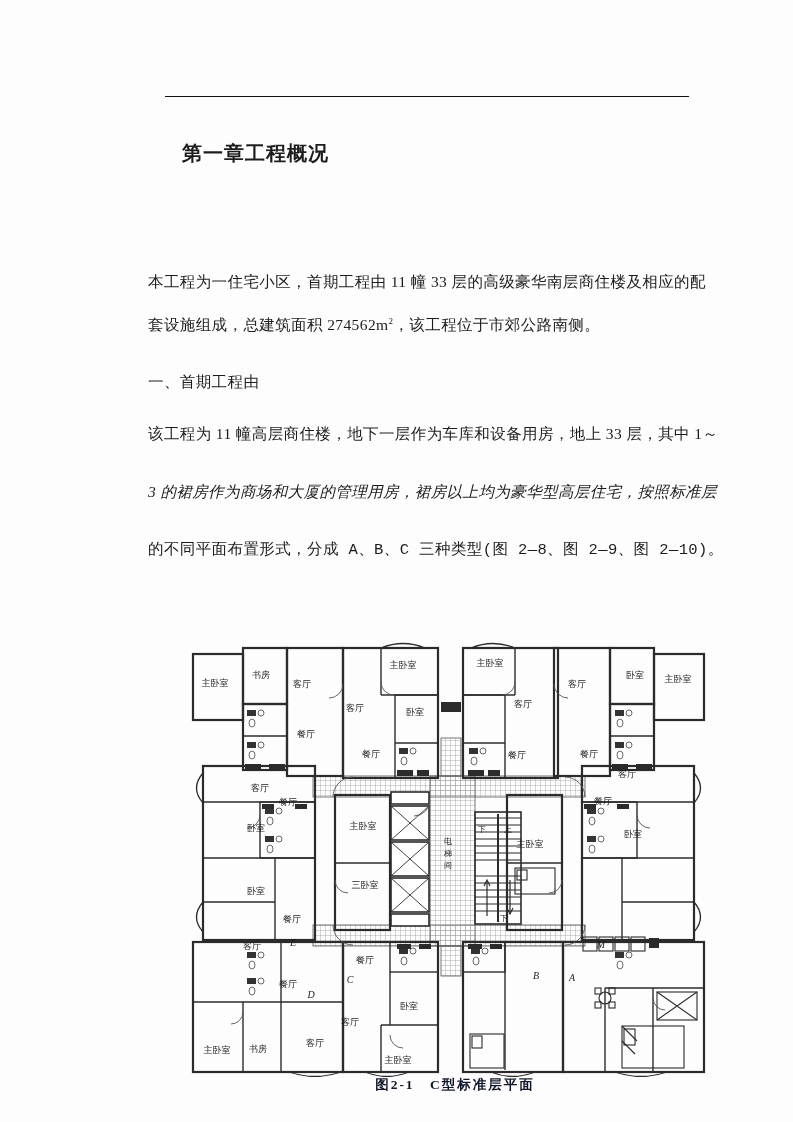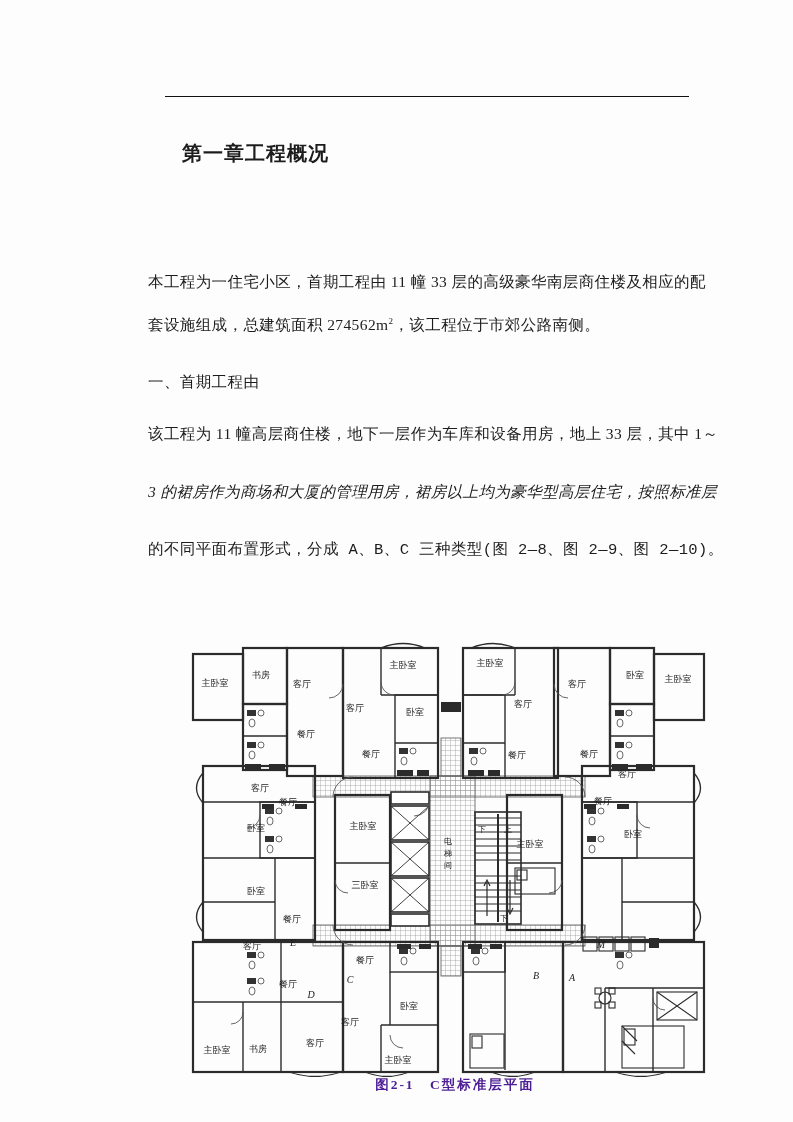--- a/index.html
+++ b/index.html
@@ -12,21 +12,21 @@
   .bodyline sup{font-size:9px;}
   #p1l1{top:248px;margin-top:24px;} #p1l2{top:315px;}
   #sec1{top:372px;}
   #p2l1{top:424px;} #p2l2{top:482px;font-style:italic;} #p2l3{top:539px;font-family:Liberation Mono, monospace;}
   #floor-plan{left:185px;top:640px;width:527px;height:437px;}
   svg text{font-family:"Liberation Sans","DejaVu Sans",sans-serif;fill:#1d1d1d;}
   text.room{font-size:9px;text-anchor:middle;}
   text.core{font-size:8px;text-anchor:middle;}
   text.unit{font-size:10px;font-style:italic;text-anchor:middle;font-family:"Liberation Serif",serif;}
   .caption{text-align:center;white-space:nowrap;}
-  #caption-1{left:285px;top:1076px;width:340px;font-size:13.5px;font-weight:600;letter-spacing:2px;color:#4c1d95;}
+  #caption-1{left:285px;top:1076px;width:340px;font-size:13.5px;font-weight:600;letter-spacing:2px;color:#0f172a;}
   #caption-2{left:275px;top:1099px;width:340px;font-size:12px;font-weight:700;letter-spacing:1px;color:#7f1d1d;margin-top:32px;}
 </style>
 </head>
 <body>
 
 <div id="top-rule" class="abs"></div>
 
 <div id="chapter-heading" class="abs">第一章工程概况</div>
 
 <div id="p1l1" class="abs bodyline">本工程为一住宅小区，首期工程由 11 幢 33 层的高级豪华南层商住楼及相应的配</div>

